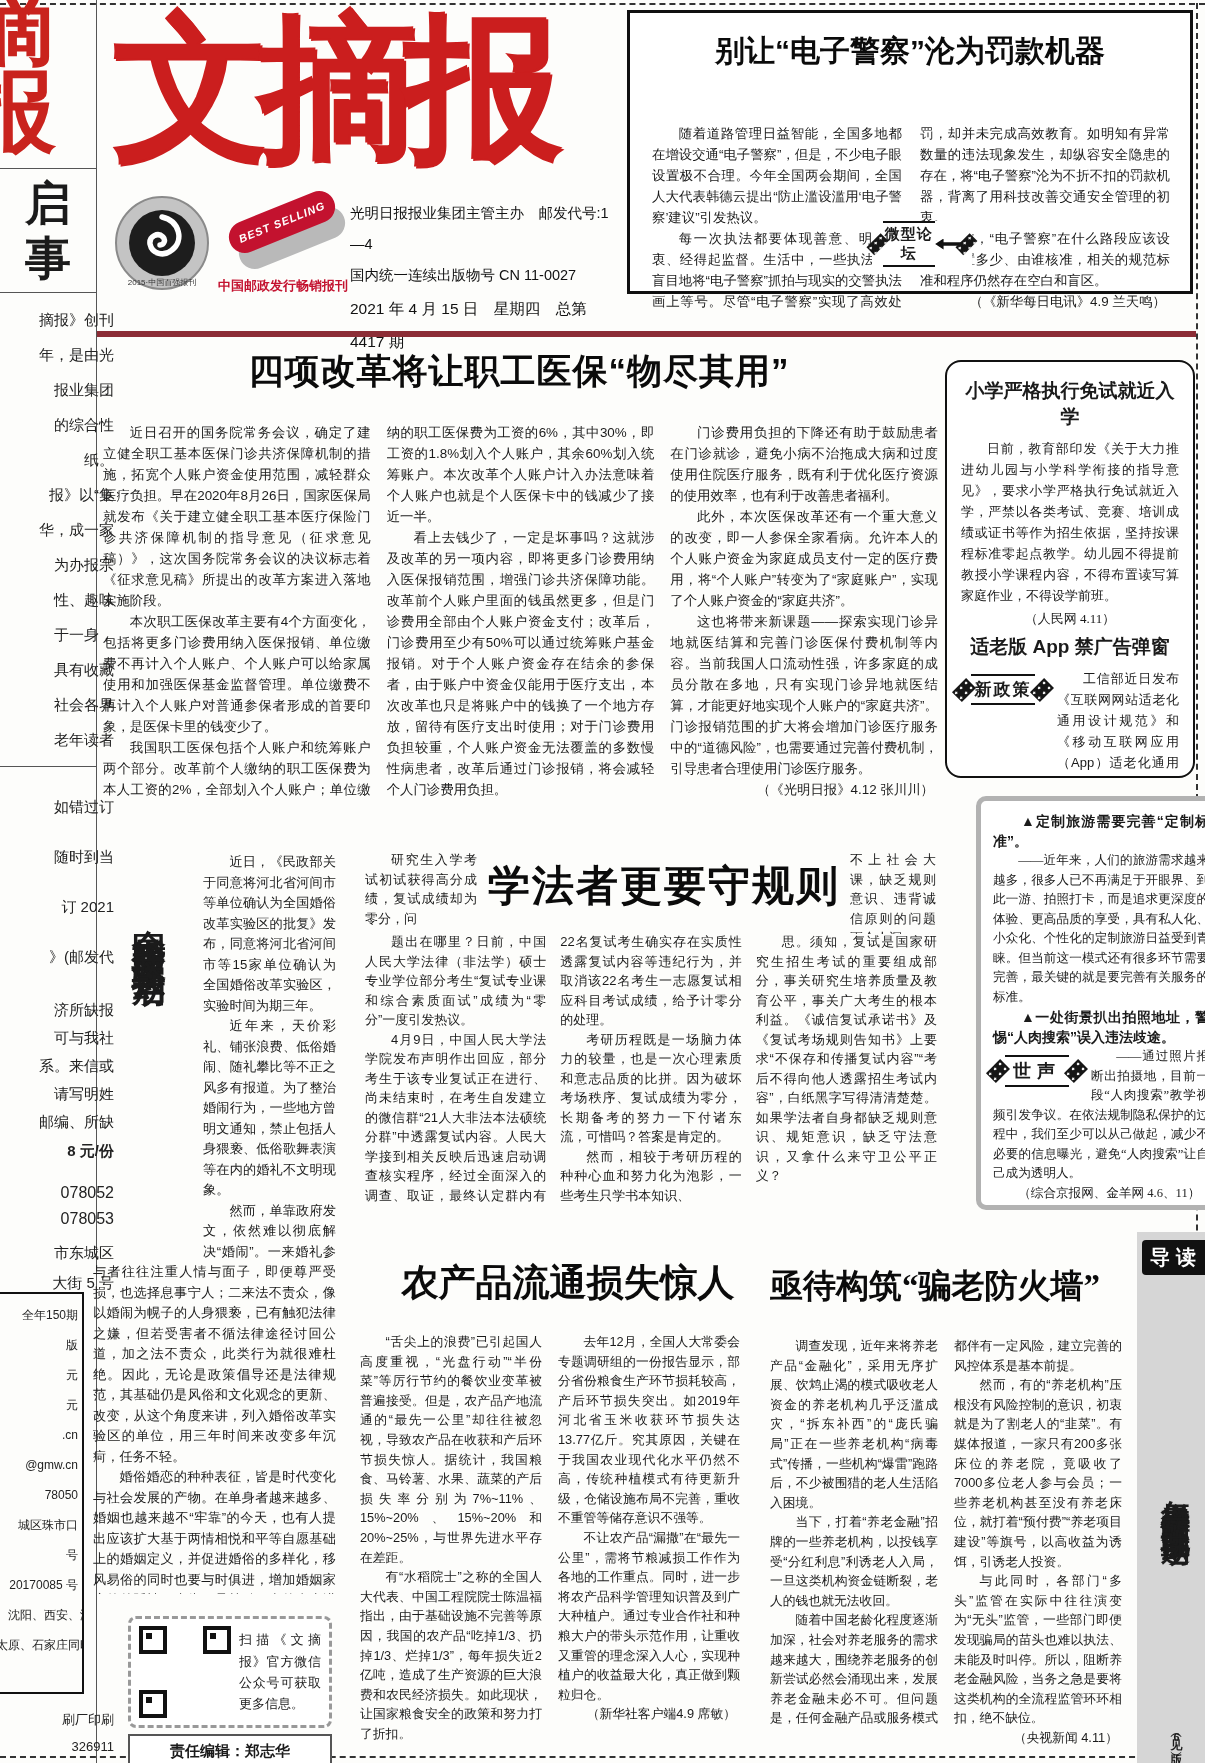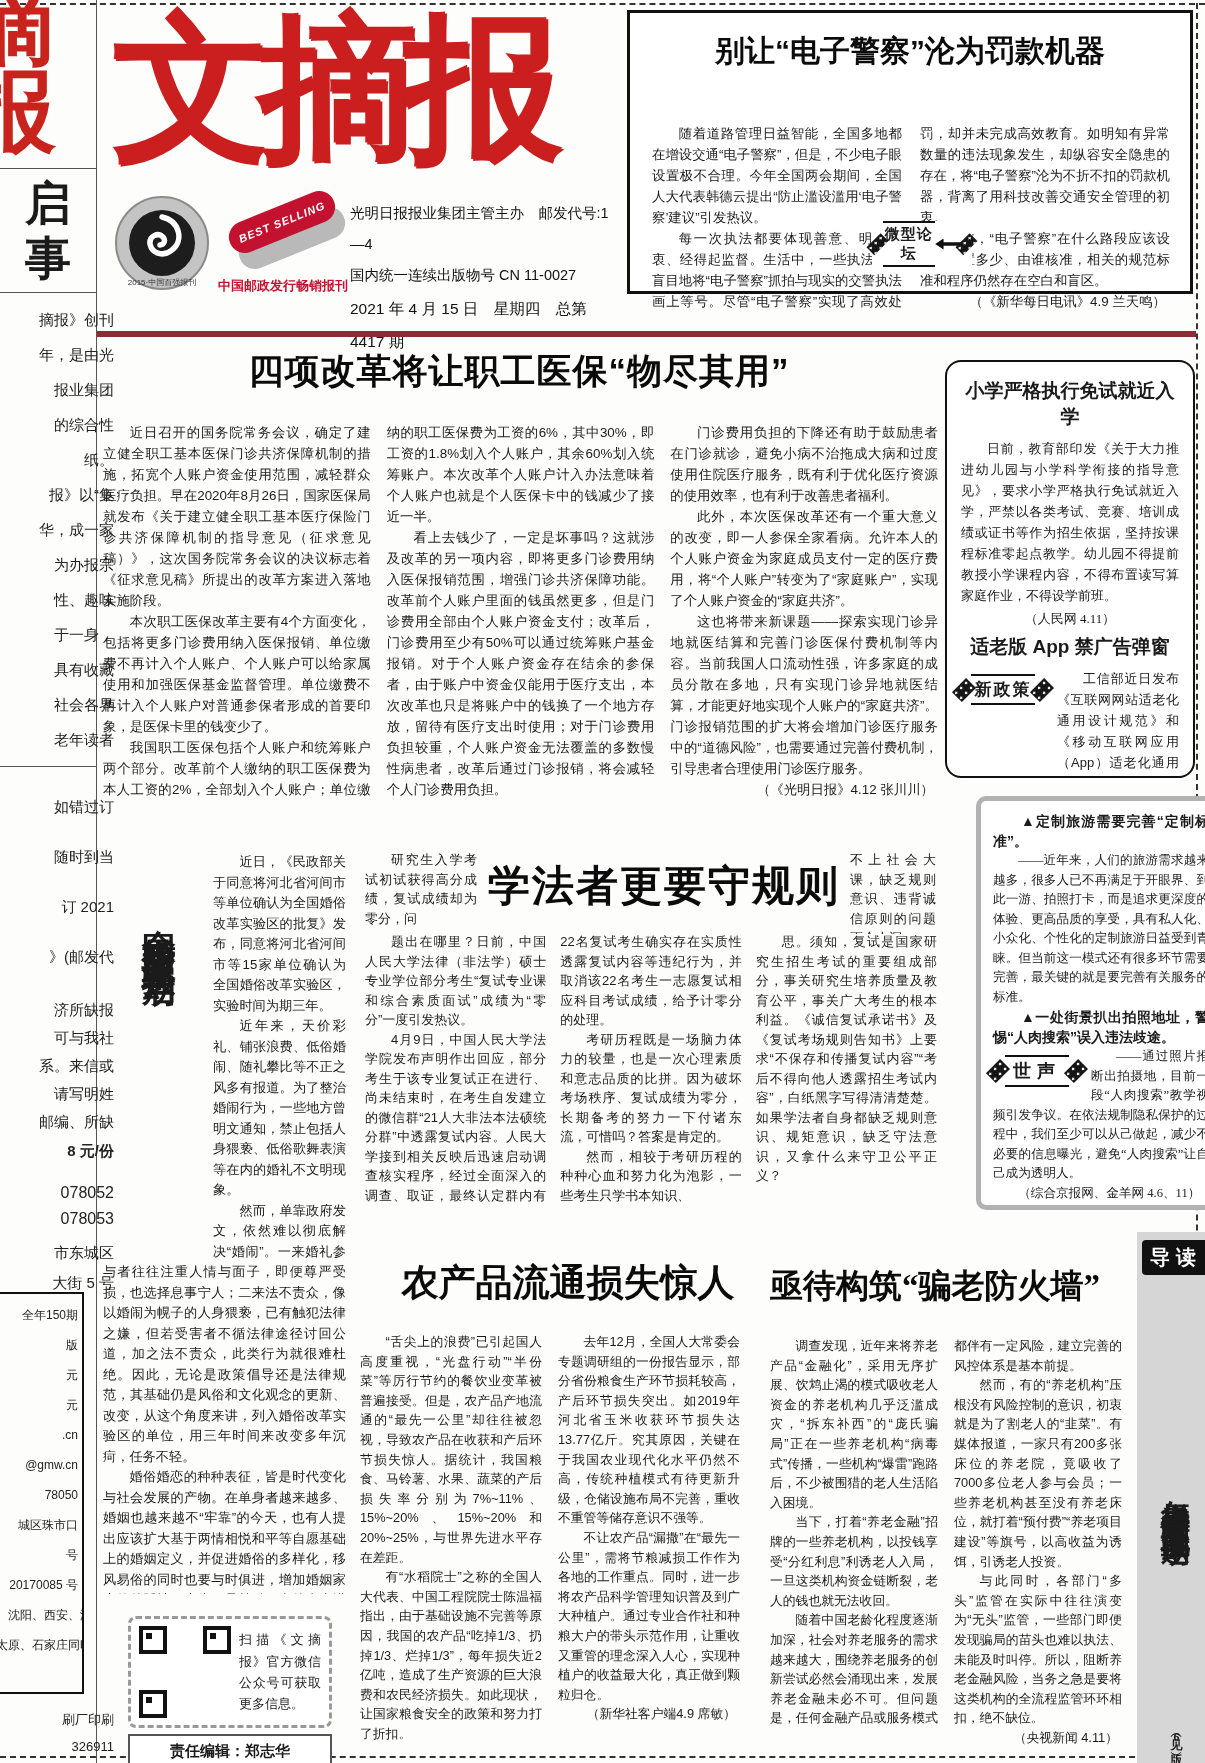--- a/index.html
+++ b/index.html
@@ -200,21 +200,21 @@
         <p>本次职工医保改革主要有4个方面变化，包括将更多门诊费用纳入医保报销、单位缴费不再计入个人账户、个人账户可以给家属使用和加强医保基金监督管理。单位缴费不再计入个人账户对普通参保者形成的首要印象，是医保卡里的钱变少了。</p>
         <p>我国职工医保包括个人账户和统筹账户两个部分。改革前个人缴纳的职工医保费为本人工资的2%，全部划入个人账户；单位缴纳的职工医保费为工资的6%，其中30%，即工资的1.8%划入个人账户，其余60%划入统筹账户。本次改革个人账户计入办法意味着个人账户也就是个人医保卡中的钱减少了接近一半。</p>
         <p>看上去钱少了，一定是坏事吗？这就涉及改革的另一项内容，即将更多门诊费用纳入医保报销范围，增强门诊共济保障功能。改革前个人账户里面的钱虽然更多，但是门诊费用全部由个人账户资金支付；改革后，门诊费用至少有50%可以通过统筹账户基金报销。对于个人账户资金存在结余的参保者，由于账户中资金仅能用于医疗支出，本次改革也只是将账户中的钱换了一个地方存放，留待有医疗支出时使用；对于门诊费用负担较重，个人账户资金无法覆盖的多数慢性病患者，改革后通过门诊报销，将会减轻个人门诊费用负担。</p>
         <p>门诊费用负担的下降还有助于鼓励患者在门诊就诊，避免小病不治拖成大病和过度使用住院医疗服务，既有利于优化医疗资源的使用效率，也有利于改善患者福利。</p>
         <p>此外，本次医保改革还有一个重大意义的改变，即一人参保全家看病。允许本人的个人账户资金为家庭成员支付一定的医疗费用，将“个人账户”转变为了“家庭账户”，实现了个人账户资金的“家庭共济”。</p>
         <p>这也将带来新课题——探索实现门诊异地就医结算和完善门诊医保付费机制等内容。当前我国人口流动性强，许多家庭的成员分散在多地，只有实现门诊异地就医结算，才能更好地实现个人账户的“家庭共济”。门诊报销范围的扩大将会增加门诊医疗服务中的“道德风险”，也需要通过完善付费机制，引导患者合理使用门诊医疗服务。</p>
       </div>
     <p class="attr">（《光明日报》4.12 张川川）</p>
   </div>
 
-  <div class="abs bodytext" style="left:103px;top:852px;width:243px;height:742px;font-size:13.2px;line-height:20.5px;">
+  <div class="abs bodytext" style="left:93px;top:852px;width:243px;height:742px;font-size:13.2px;line-height:20.5px;">
     <div style="float:left;width:110px;height:400px;box-sizing:border-box;padding-top:50px;">
       <div class="vert" style="font-size:34px;letter-spacing:5px;height:350px;margin:0 auto;">全国婚俗改革实验启动</div>
     </div>
     <div>
         <p>近日，《民政部关于同意将河北省河间市等单位确认为全国婚俗改革实验区的批复》发布，同意将河北省河间市等15家单位确认为全国婚俗改革实验区，实验时间为期三年。</p>
         <p>近年来，天价彩礼、铺张浪费、低俗婚闹、随礼攀比等不正之风多有报道。为了整治婚闹行为，一些地方曾明文通知，禁止包括人身猥亵、低俗歌舞表演等在内的婚礼不文明现象。</p>
         <p>然而，单靠政府发文，依然难以彻底解决“婚闹”。一来婚礼参与者往往注重人情与面子，即便尊严受损，也选择息事宁人；二来法不责众，像以婚闹为幌子的人身猥亵，已有触犯法律之嫌，但若受害者不循法律途径讨回公道，加之法不责众，此类行为就很难杜绝。因此，无论是政策倡导还是法律规范，其基础仍是风俗和文化观念的更新、改变，从这个角度来讲，列入婚俗改革实验区的单位，用三年时间来改变多年沉疴，任务不轻。</p>
         <p>婚俗婚恋的种种表征，皆是时代变化与社会发展的产物。在单身者越来越多、婚姻也越来越不“牢靠”的今天，也有人提出应该扩大基于两情相悦和平等自愿基础上的婚姻定义，并促进婚俗的多样化，移风易俗的同时也要与时俱进，增加婚姻家庭的外延性，未尝不是鼓励更多的人走进婚姻的一种办法。</p>
       </div>
 

